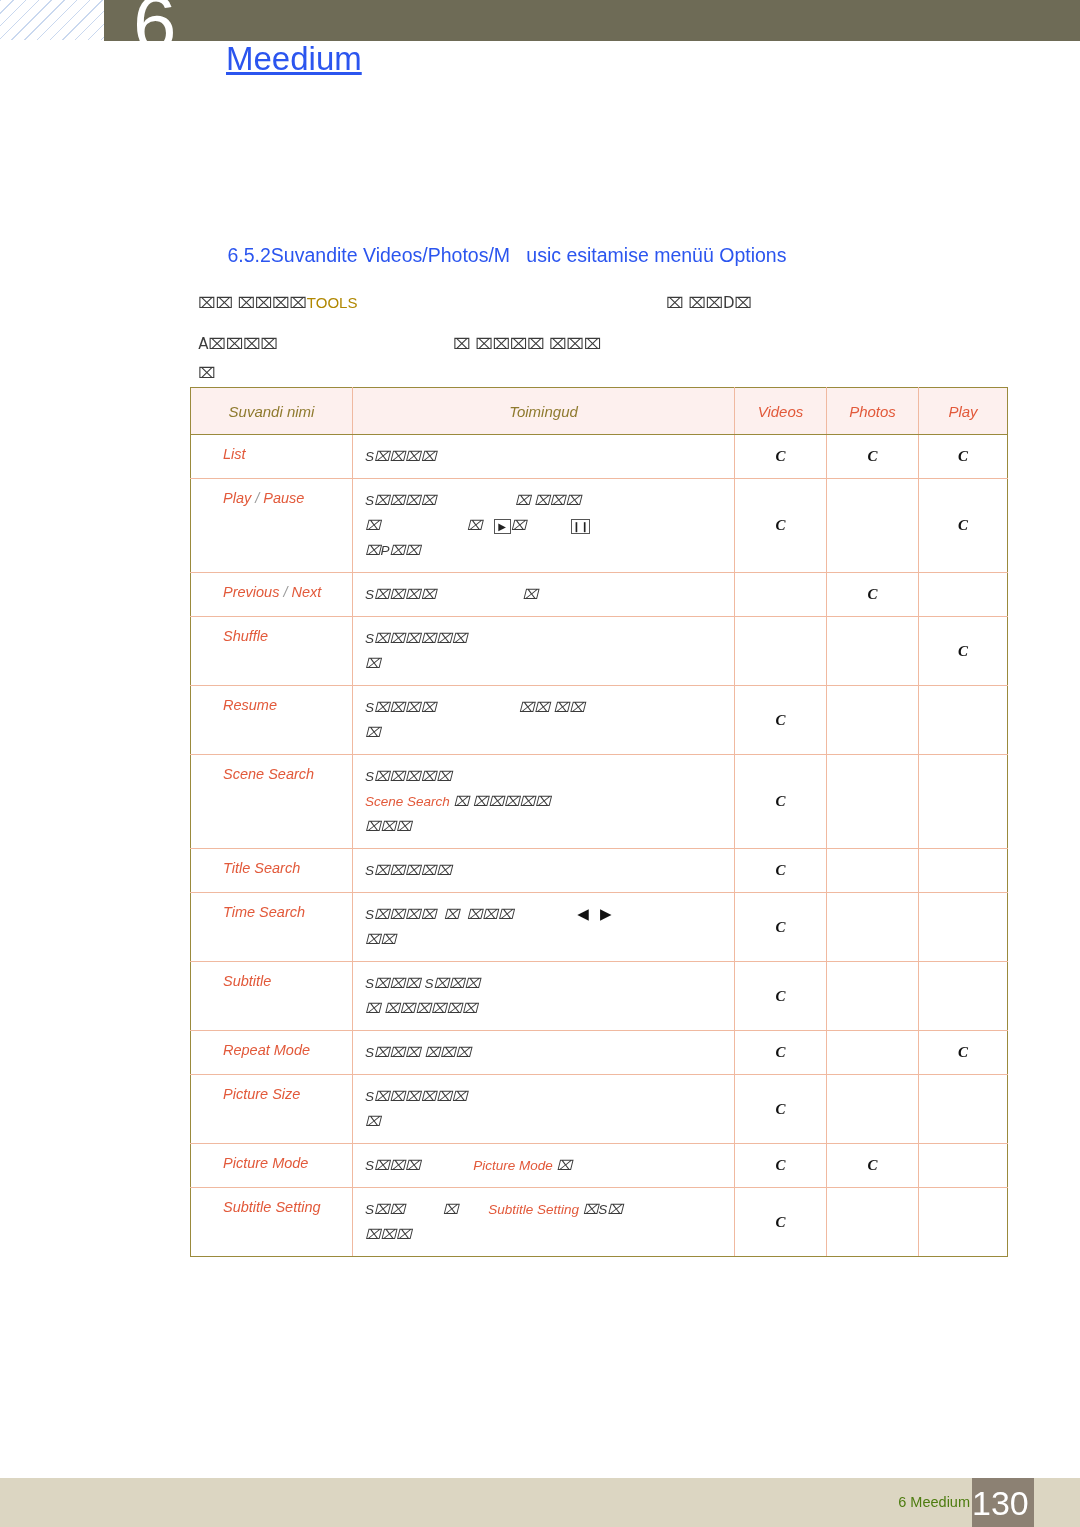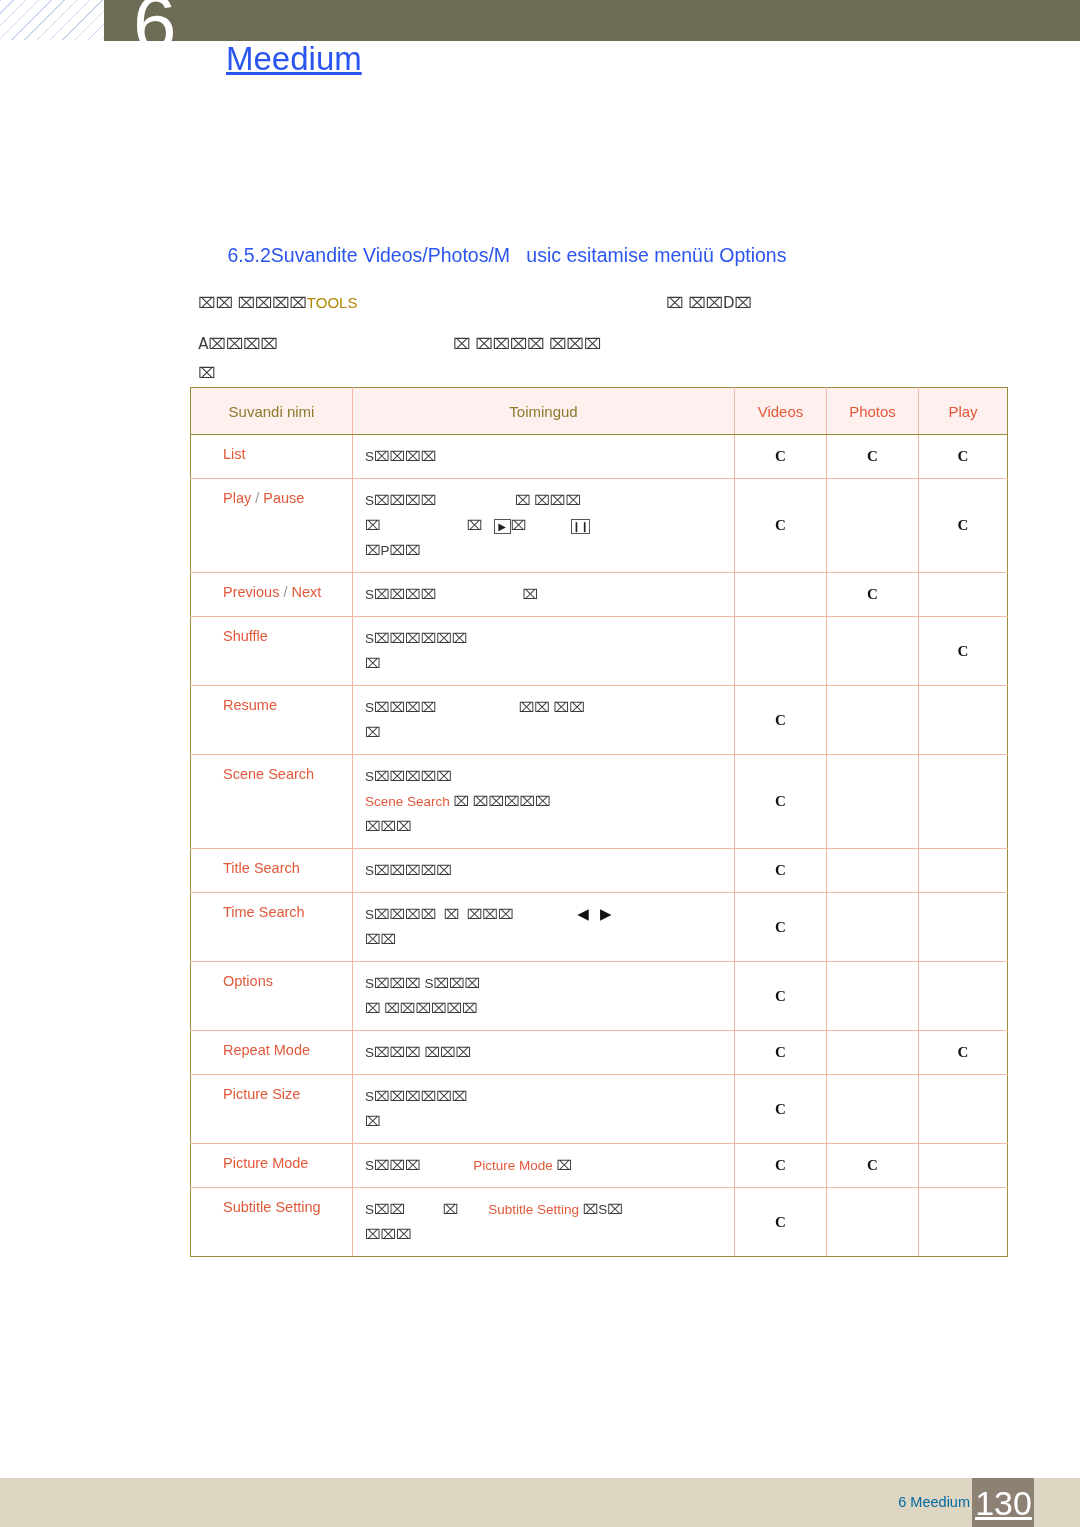--- a/index.html
+++ b/index.html
@@ -68,21 +68,21 @@
     border-collapse:collapse;
     table-layout:fixed;
   }
   .tbl td,.tbl th{
     border:1px solid #f0b9a0;
     padding:0;
     vertical-align:middle;
     font-weight:400;
   }
   
-  .tbl{border:1px solid #9a8a3c;}
+  .tbl{border:1px solid #9a8a3c;font-style:italic;}
   .tbl tr:first-child th{
     border-top:1px solid #9a8a3c;
     border-bottom:1px solid #9a8a3c;
     background:#fdf0ee;
     height:46px;
     font-size:15px;
     text-align:center;
   }
   .tbl tr:first-child th:first-child,
   .tbl tr:first-child th:nth-child(2){color:#8f7a2e;}
@@ -130,29 +130,29 @@
   }
   .tri{font-family:"DejaVu Sans", sans-serif;color:#111;font-size:15px;}
 
   
   .footbar{
     position:absolute;left:0;top:1478px;width:1080px;height:49px;
     background:#dcd6c2;
   }
   .foottext{
     position:absolute;right:110px;top:1494px;
-    font-size:14.5px;color:#0369a1;
+    font-size:14.5px;color:#4d7c0f;
   }
   .pagebox{
     position:absolute;left:972px;top:1478px;width:62px;height:49px;
     background:#8c8173;
   }
   .pagenum{
     position:absolute;left:972px;top:1481px;width:63px;
-    text-align:center;font-size:34px;line-height:44px;color:#ffffff;text-decoration:underline;
+    font-size:34px;line-height:44px;color:#ffffff;
   }
 </style>
 </head>
 <body>
 
 <div class="hatch"></div>
 <div class="topbar"></div>
 <div class="chapnum">6</div>
 <div class="chaptitle">Meedium</div>
 
@@ -244,21 +244,21 @@
         <td class="mark"></td>
       </tr>
       <tr>
         <td class="name"><span>Time Search</span></td>
         <td class="act"><div><span>S⌧⌧⌧⌧  ⌧  ⌧⌧⌧                 </span><span class="tri">◀</span><span>   </span><span class="tri">▶</span></div><div><span>⌧⌧</span></div></td>
         <td class="mark">C</td>
         <td class="mark"></td>
         <td class="mark"></td>
       </tr>
       <tr>
-        <td class="name"><span>Options</span></td>
+        <td class="name"><span>Subtitle</span></td>
         <td class="act"><div><span>S⌧⌧⌧ S⌧⌧⌧</span></div><div><span>⌧ ⌧⌧⌧⌧⌧⌧</span></div></td>
         <td class="mark">C</td>
         <td class="mark"></td>
         <td class="mark"></td>
       </tr>
       <tr>
         <td class="name"><span>Repeat Mode</span></td>
         <td class="act"><div><span>S⌧⌧⌧ ⌧⌧⌧</span></div></td>
         <td class="mark">C</td>
         <td class="mark"></td>

